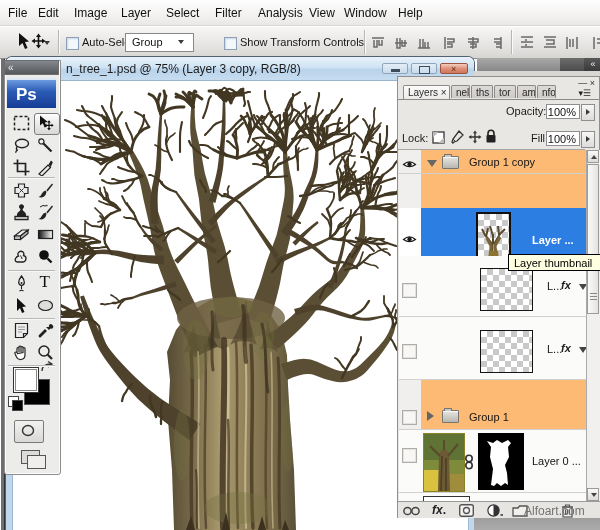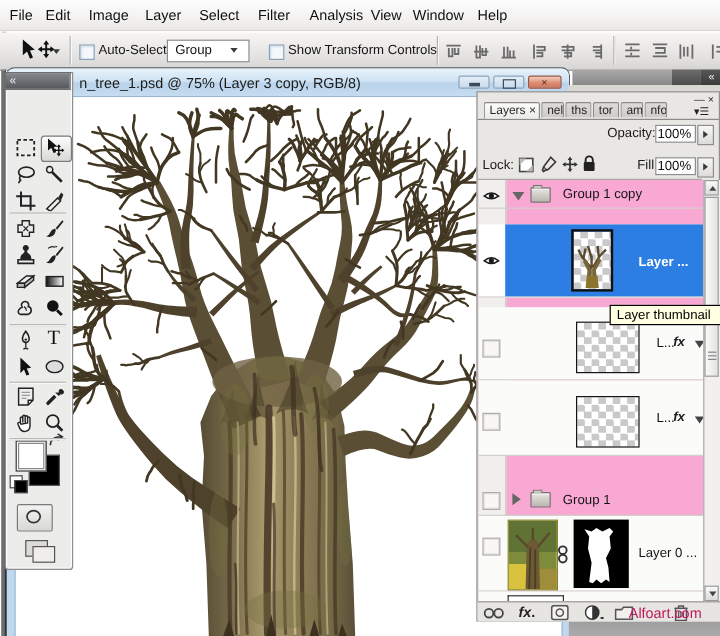--- a/index.html
+++ b/index.html
@@ -7,21 +7,21 @@
  font-family:"Liberation Sans",sans-serif;-webkit-font-smoothing:antialiased;}
 .abs{position:absolute;}
 
 #menubar{left:0;top:0;width:600px;height:25px;background:linear-gradient(#fdfdfd,#f3f2f1 60%,#e9e8e7);border-bottom:1px solid #d7d5d3;}
 #menubar .mi{position:absolute;top:6px;font-size:12px;color:#101010;}
 
 #optbar{left:0;top:26px;width:600px;height:31px;background:linear-gradient(#f7f6f5,#e3e1df 70%,#d7d5d2);border-top:1px solid #fff;border-bottom:1px solid #8e8c8a;}
 #optbar .sep{position:absolute;top:3px;width:1px;height:24px;background:#b7b5b2;border-right:1px solid #fafafa;}
 .cb{position:absolute;width:11px;height:11px;background:#f4f8fb;border:1px solid #8da0b5;box-shadow:inset 1px 1px 2px #c9d8e8;}
 #optbar .lbl{position:absolute;top:9px;font-size:11px;color:#161616;}
-#grpdd{left:139px;top:6px;width:67px;height:17px;background:#fff;border:1px solid #898989;position:absolute;}
+#grpdd{left:125px;top:6px;width:67px;height:17px;background:#fff;border:1px solid #898989;position:absolute;}
 #grpdd span{position:absolute;left:6px;top:2px;font-size:11px;color:#111;}
 .darr{position:absolute;width:0;height:0;border-left:3.5px solid transparent;border-right:3.5px solid transparent;border-top:4px solid #3a3a3a;}
 
 #docwin{left:6px;top:57px;width:468px;height:473px;border-radius:6px 6px 0 0;background:#fff;
  box-shadow:0 0 0 1px #51616f;}
 #doctitle{position:absolute;left:0;top:0;width:100%;height:23px;border-radius:6px 6px 0 0;
  background:linear-gradient(#e8f2fa,#cfe3f4 45%,#b9d3ea 55%,#c6dcf0);border-bottom:1px solid #9ab4cd;}
 #doctitle .t{position:absolute;left:60px;top:5px;font-size:12px;color:#1c1c1c;}
 #docborderL{position:absolute;left:0;top:23px;width:6px;height:450px;background:#c0d8ee;border-right:1px solid #9eb9d2;}
 #docborderR{position:absolute;right:0;top:23px;width:5px;height:450px;background:#c0d8ee;border-left:1px solid #9eb9d2;}
@@ -43,21 +43,21 @@
 #panel{left:397px;top:76px;width:203px;height:442px;background:#e9e7e4;border:1px solid #8f8f8f;box-sizing:border-box;}
 #ptabs{position:absolute;left:0;top:8px;width:201px;height:14px;border-bottom:1px solid #8a8a8a;}
 .ptab{position:absolute;top:0;height:13px;border:1px solid #8a8a8a;border-bottom:none;border-radius:2px 2px 0 0;background:linear-gradient(#dddbd8,#cecbc7);font-size:10px;color:#2a2a2a;overflow:hidden;white-space:nowrap;padding:0 4px;line-height:13px;box-sizing:border-box;}
 .ptab.active{background:linear-gradient(#fcfcfb,#ebeae8);height:14px;z-index:2;}
 #blendrow{position:absolute;left:0;top:22px;width:201px;height:26px;}
 #normaldd{position:absolute;left:5px;top:5px;width:97px;height:15px;background:#fff;border:1px solid #8e8e8e;font-size:11px;color:#111;line-height:14px;padding-left:5px;box-sizing:border-box;}
 .numbox{position:absolute;width:34px;height:15px;background:#fff;border:1px solid #8e8e8e;font-size:11px;color:#111;line-height:14px;text-align:right;padding-right:3px;box-sizing:border-box;}
 .spin{position:absolute;width:12px;height:15px;background:linear-gradient(#f6f6f5,#dddcda);border:1px solid #8e8e8e;}
 .plbl{position:absolute;font-size:11px;color:#1a1a1a;}
 #lockrow{position:absolute;left:0;top:48px;width:187px;height:24px;border-bottom:1px solid #a8a6a3;}
-#list{position:absolute;left:1px;top:73px;width:187px;height:351px;background:#f9a8d4;overflow:hidden;}
+#list{position:absolute;left:1px;top:73px;width:187px;height:351px;background:#fdba74;overflow:hidden;}
 #eyecol{position:absolute;left:0;top:0;width:22px;height:351px;background:#f0efed;border-right:1px solid #c9c7c4;}
 .lrow{position:absolute;left:0;width:187px;border-bottom:1px solid #d2d0cc;}
 .rowtxt{position:absolute;font-size:11px;color:#141414;}
 .eyebox{position:absolute;left:2px;width:17px;height:15px;}
 .chkempty{position:absolute;left:3px;width:13px;height:13px;background:#f8f7f6;border:1px solid #aeaca9;box-shadow:inset 0 0 0 1px #e4e2df;}
 .folder{position:absolute;width:15px;height:11px;background:linear-gradient(#e8e6e2,#b9b6b1);border:1px solid #77756f;border-radius:1px;box-shadow:inset 0 1px 0 #f8f8f6;}
 .folder:before{content:"";position:absolute;left:1px;top:-3px;width:6px;height:2px;background:#c9c6c1;border:1px solid #77756f;border-bottom:none;border-radius:1px 1px 0 0;}
 .tri{position:absolute;width:0;height:0;}
 .checker{background:conic-gradient(#c9c9c9 25%,#fff 0 50%,#c9c9c9 0 75%,#fff 0);background-size:12px 12px;}
 #scroll{position:absolute;left:188px;top:73px;width:13px;height:351px;background:#f1f0ee;border-left:1px solid #aaa;}
@@ -678,20 +678,21 @@
 <div id="dockbar" class="abs">
     <span class="dk"></span>
     <span class="dk2">«</span>
   </div>
 <div id="underdock" class="abs"></div>
 <div class="abs" style="left:474px;top:518px;width:126px;height:12px;background:linear-gradient(#9e9e9e,#ababab);"></div>
 
 <div id="toolbar" class="abs">
  <div id="tbbody"></div>
  <div id="tbtitle">«</div>
+ <div id="pslogo">Ps</div>
  <div id="movesel"></div>
  <div id="toolicons">
 
   <svg class="tool" style="left:9px;top:55px" viewBox="0 0 17 17">
         <rect x="1.5" y="1.5" width="14" height="13" fill="none" stroke="#222" stroke-width="1.5" stroke-dasharray="3 2"></rect>
       </svg>
   <svg class="tool" style="left:33px;top:55px" viewBox="0 0 17 17">
         <path d="M3,0.5 L3,10.5 L5.8,8.2 L7.6,12.6 L9.6,11.8 L7.8,7.4 L10.8,7 Z" fill="#111"></path>
         <g fill="#111">
           <path d="M12,5.2 l1.8,2.4 h-3.6z M12,15.4 l1.8,-2.4 h-3.6z M7.3,10.3 l2.2,-1.6 v3.2z M16.7,10.3 l-2.2,-1.6 v3.2z"></path>
@@ -869,21 +870,21 @@
     <span class="eyebox" style="left:3px;top:4px"><svg width="15" height="12" viewBox="0 0 17 14">
             <path d="M1.5,7.5 Q8.5,1.5 15.5,7.5 Q8.5,12.5 1.5,7.5 Z" fill="#fdfdfc" stroke="#1a1a1a" stroke-width="1.4"></path>
             <circle cx="8.5" cy="7.2" r="2.5" fill="#1a1a1a"></circle>
           </svg></span>
     <span class="tri" style="left:28px;top:8px;border-left:5px solid transparent;border-right:5px solid transparent;border-top:7px solid #666;"></span>
     <span class="folder" style="left:43px;top:4px"></span>
     <span class="rowtxt" style="left:70px;top:4px">Group 1 copy</span>
   </div>
 
 
-  <div class="lrow" style="top:37px;height:60px;background:#fff;">
+  <div class="lrow" style="top:58px;height:60px;background:#fff;">
     <div style="position:absolute;left:22px;top:0;width:165px;height:60px;background:#2c7ee2;"></div>
     <span class="eyebox" style="left:3px;top:23px"><svg width="15" height="12" viewBox="0 0 17 14">
             <path d="M1.5,7.5 Q8.5,1.5 15.5,7.5 Q8.5,12.5 1.5,7.5 Z" fill="#fdfdfc" stroke="#1a1a1a" stroke-width="1.4"></path>
             <circle cx="8.5" cy="7.2" r="2.5" fill="#1a1a1a"></circle>
           </svg></span>
     <div class="checker" style="position:absolute;left:77px;top:4px;width:31px;height:48px;border:2px solid #101010;">
       <svg width="31" height="48" viewBox="0 0 31 48">
         <path d="M14,47 L14,30 M16,47 L17,30 M15,31 L8,22 M8,23 L4,15 M8,23 L10,14 M16,30 L22,20 M21,21 L20,12 M21,21 L27,15 M15,30 L15,20 M15,22 L12,12" stroke="#5a4a30" stroke-width="2" fill="none"></path>
         <path d="M12,47 L13,32 L9,24 M19,47 L17,32 L22,23" stroke="#7a6538" stroke-width="3" fill="none"></path>
         <path d="M10,47 h11 l-1,-10 h-9 z" fill="#8a7430"></path>
@@ -971,17 +972,17 @@
         <path d="M6.5,0.9 A5.6,5.6 0 0 1 6.5,12.1 Z" fill="#333"></path>
         <path d="M13.5,11 l3,0" stroke="#333" stroke-width="1.5"></path>
       </svg>
    <svg style="position:absolute;left:114px;top:3px" width="16" height="12" viewBox="0 0 16 12">
         <path d="M1,11 L1,3 L6,3 L7.5,1 L15,1 L15,11 Z" fill="#f0efec" stroke="#555" stroke-width="1.3"></path>
       </svg>
    <svg style="position:absolute;left:163px;top:2px" width="13" height="14" viewBox="0 0 13 14">
         <rect x="2" y="3" width="9" height="10" fill="#eee" stroke="#555" stroke-width="1.2"></rect>
         <path d="M1,3 h11 M4.5,3 v-2 h4 v2 M4.5,5.5 v5 M6.5,5.5 v5 M8.5,5.5 v5" stroke="#555" stroke-width="1.2" fill="none"></path>
       </svg>
-   <span style="position:absolute;left:126px;top:2px;font-size:12px;color:#be185d;">Alfoart.com</span>
+   <span style="position:absolute;left:126px;top:2px;font-size:12px;color:#737373;">Alfoart.com</span>
    <div style="position:absolute;right:1px;top:6px;width:8px;height:8px;background:repeating-conic-gradient(#999 0 25%,transparent 0 50%);background-size:3px 3px;"></div>
  </div>
  <div id="tooltip">Layer thumbnail</div>
 </div>
 
 </body></html>

